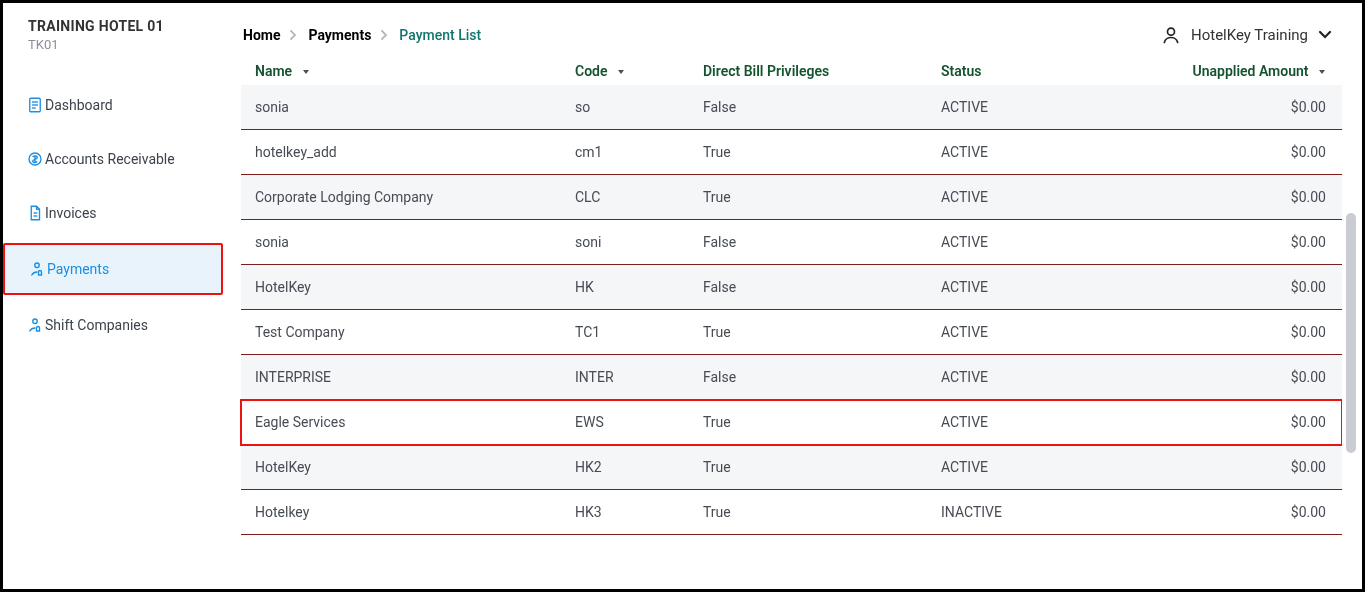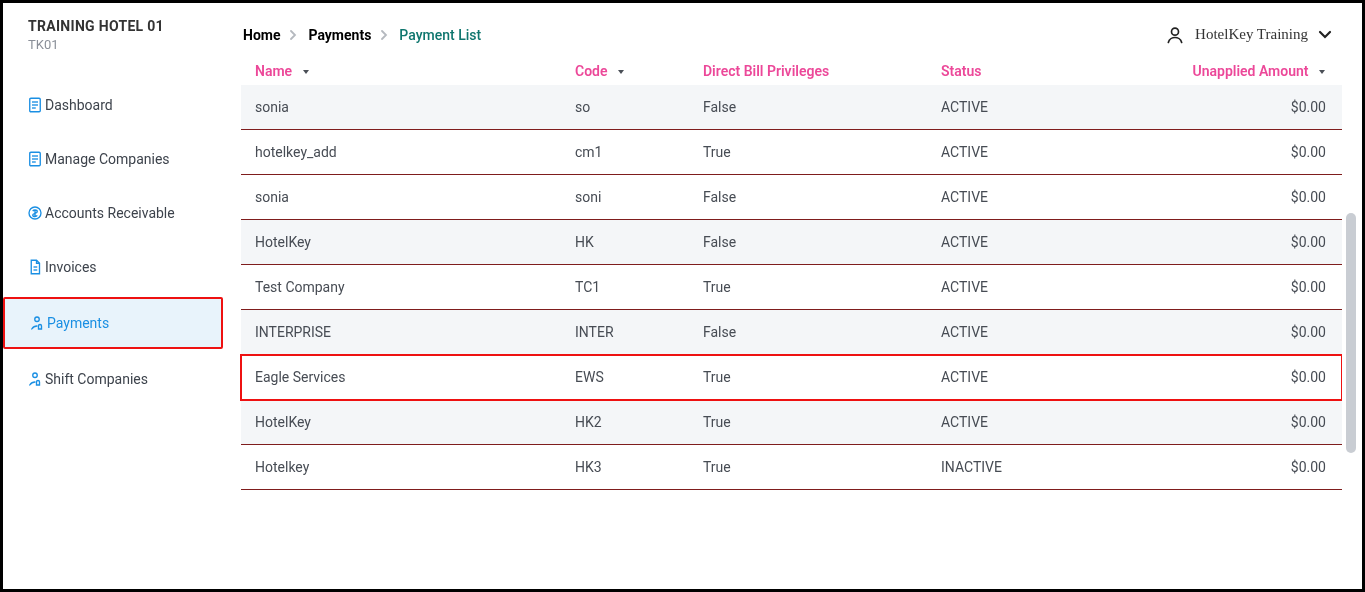--- a/index.html
+++ b/index.html
@@ -52,21 +52,21 @@
   }
   .breadcrumbs .crumb { font-weight:700; color:#000000; }
   .breadcrumbs .crumb.muted { color:#0f766e; font-weight:500; }
   .chev { color:#b5b9bf; }
   .user-block {
     display: flex;
     align-items: center;
     gap: 10px;
     padding-right: 10px;
   }
-  .user-name { font-size: 15px; color:#333;font-family:Liberation Serif, serif; }
+  .user-name { font-size: 15px; color:#333; }
   .icon { display:inline-flex; align-items:center; justify-content:center; }
   .layout {
     display: flex;
     height: calc(592px - 66px);
   }
   .sidebar {
     width: 220px;
     flex: 0 0 220px;
     padding-top: 12px;
   }
@@ -96,21 +96,21 @@
   }
   table.data {
     width: 100%;
     border-collapse: collapse;
     font-size: 14px;
     color:#3d434c;
   }
   table.data thead th {
     text-align:left;
     font-weight:600;
-    color:#ec4899;
+    color:#14532d;
     padding: 10px 14px;
     font-size: 14px;
     border-bottom: 1px solid #edf0f3;
     white-space: nowrap;
   }
   .header-clip {
     height: 22px;
     overflow: hidden;
     position: relative;
   }
@@ -209,31 +209,20 @@
               <line x1="8" y1="8" x2="16" y2="8"></line>
               <line x1="8" y1="12" x2="16" y2="12"></line>
               <line x1="8" y1="16" x2="13" y2="16"></line>
             </svg>
           </span>
           <span>Dashboard</span>
         </div>
         <div class="side-item">
           <span class="side-icon">
             <svg width="18" height="18" viewBox="0 0 24 24" fill="none" stroke="#1a8fe3" stroke-width="1.8">
-              <rect x="5" y="3" width="14" height="18" rx="1.5"></rect>
-              <line x1="8" y1="8" x2="16" y2="8"></line>
-              <line x1="8" y1="12" x2="16" y2="12"></line>
-              <line x1="8" y1="16" x2="13" y2="16"></line>
-            </svg>
-          </span>
-          <span>Manage Companies</span>
-        </div>
-        <div class="side-item">
-          <span class="side-icon">
-            <svg width="18" height="18" viewBox="0 0 24 24" fill="none" stroke="#1a8fe3" stroke-width="1.8">
               <circle cx="12" cy="12" r="8"></circle>
               <path d="M12 7v10M9 9.5c.6-1 2-1.5 3-1.5 1.8 0 3 1 3 2.2 0 2.8-6 1.6-6 4.3 0 1.3 1.3 2.2 3 2.2 1.2 0 2.4-.5 3-1.5"></path>
             </svg>
           </span>
           <span>Accounts Receivable</span>
         </div>
         <div class="side-item">
           <span class="side-icon">
             <svg width="18" height="18" viewBox="0 0 24 24" fill="none" stroke="#1a8fe3" stroke-width="1.8">
               <path d="M7 3h7l4 4v14H7z"></path>
@@ -322,20 +311,27 @@
               <td class="col-status">ACTIVE</td>
               <td class="col-amt">$0.00</td>
             </tr>
             <tr>
               <td class="col-name">hotelkey_add</td>
               <td class="col-code">cm1</td>
               <td class="col-dbp">True</td>
               <td class="col-status">ACTIVE</td>
               <td class="col-amt">$0.00</td>
             </tr>
+            <tr class="striped">
+              <td class="col-name">Corporate Lodging Company</td>
+              <td class="col-code">CLC</td>
+              <td class="col-dbp">True</td>
+              <td class="col-status">ACTIVE</td>
+              <td class="col-amt">$0.00</td>
+            </tr>
             <tr>
               <td class="col-name">sonia</td>
               <td class="col-code">soni</td>
               <td class="col-dbp">False</td>
               <td class="col-status">ACTIVE</td>
               <td class="col-amt">$0.00</td>
             </tr>
             <tr class="striped">
               <td class="col-name">HotelKey</td>
               <td class="col-code">HK</td>

